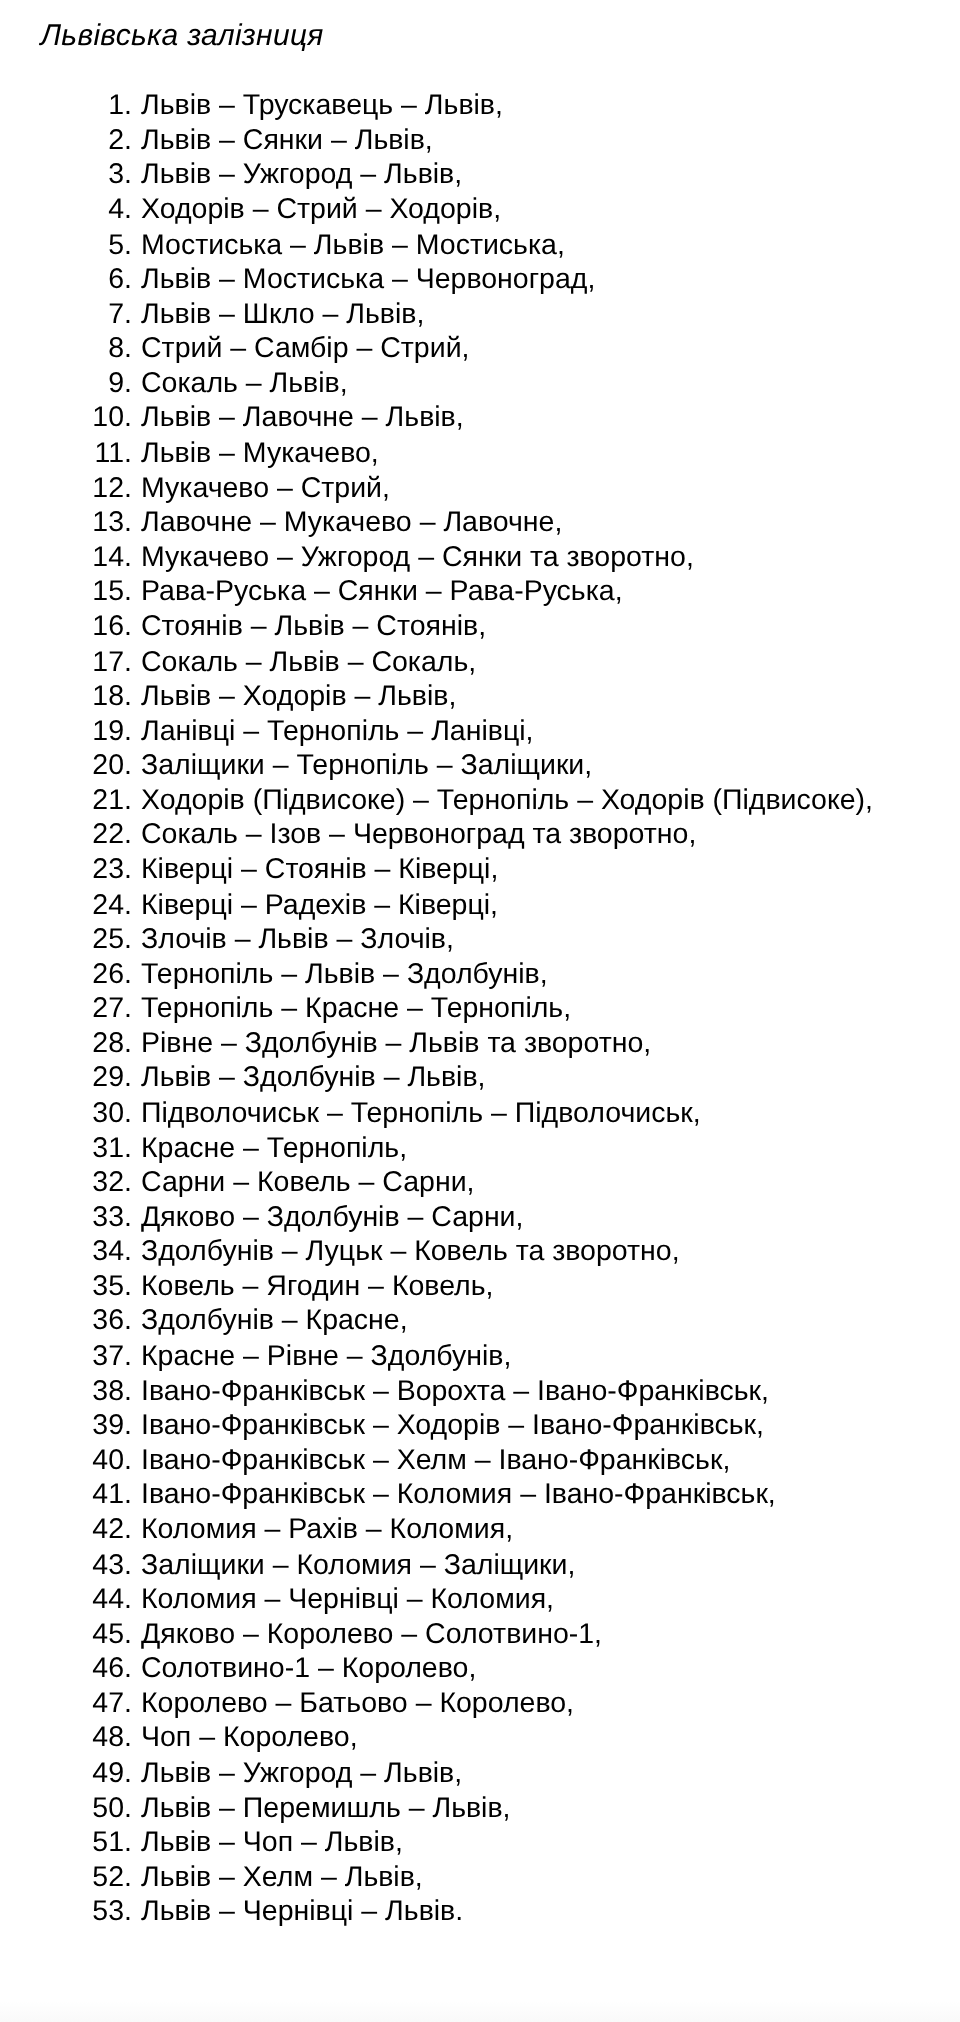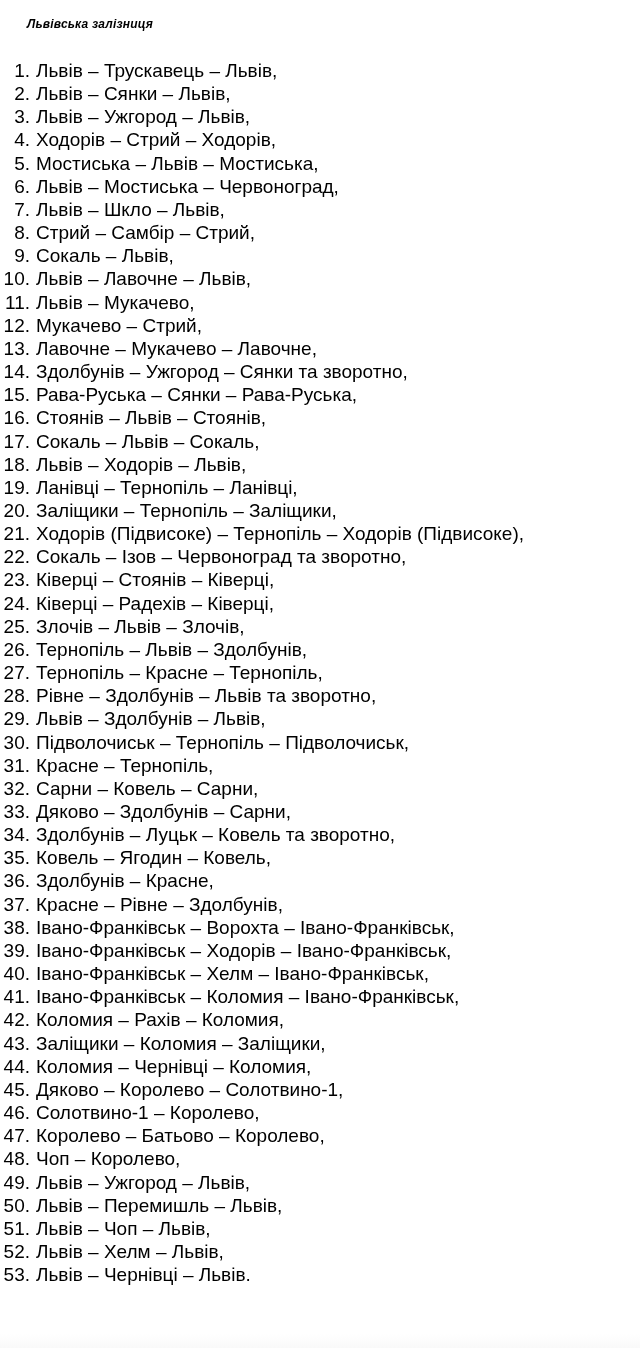--- a/index.html
+++ b/index.html
@@ -11,35 +11,35 @@
     font-family: "Liberation Sans", sans-serif;
     overflow: hidden;
     position: relative;
   }
   .page {
     position: relative;
     width: 100%;
     height: 100%;
   }
   .page-title {
-    font-size: 12px;
-    font-weight: bold;
+    font-size: 20px;
+    font-weight: normal;
     font-style: italic;
     line-height: 21px;
     margin: 14px 0 0 27px;
     letter-spacing: 0.2px;
   }
   .intro {
     font-size: 19px;
     line-height: 22px;
     margin: 28px 0 0 24px;
   }
   ol.routes {
     margin: 24px 0 0 0;
-    padding: 0 0 0 36px;
+    padding: 0 0 0 94px;
     list-style: none;
     counter-reset: rt;
     font-size: 19px;
     line-height: 23.15px;
   }
   ol.routes li {
     counter-increment: rt;
     position: relative;
     white-space: nowrap;
   }
@@ -73,21 +73,21 @@
       <li>Ходорів – Стрий – Ходорів,</li>
       <li>Мостиська – Львів – Мостиська,</li>
       <li>Львів – Мостиська – Червоноград,</li>
       <li>Львів – Шкло – Львів,</li>
       <li>Стрий – Самбір – Стрий,</li>
       <li>Сокаль – Львів,</li>
       <li>Львів – Лавочне – Львів,</li>
       <li>Львів – Мукачево,</li>
       <li>Мукачево – Стрий,</li>
       <li>Лавочне – Мукачево – Лавочне,</li>
-      <li>Здолбунів – Ужгород – Сянки та зворотно,</li>
+      <li>Мукачево – Ужгород – Сянки та зворотно,</li>
       <li>Рава-Руська – Сянки – Рава-Руська,</li>
       <li>Стоянів – Львів – Стоянів,</li>
       <li>Сокаль – Львів – Сокаль,</li>
       <li>Львів – Ходорів – Львів,</li>
       <li>Ланівці – Тернопіль – Ланівці,</li>
       <li>Заліщики – Тернопіль – Заліщики,</li>
       <li>Ходорів (Підвисоке) – Тернопіль – Ходорів (Підвисоке),</li>
       <li>Сокаль – Ізов – Червоноград та зворотно,</li>
       <li>Ківерці – Стоянів – Ківерці,</li>
       <li>Ківерці – Радехів – Ківерці,</li>

